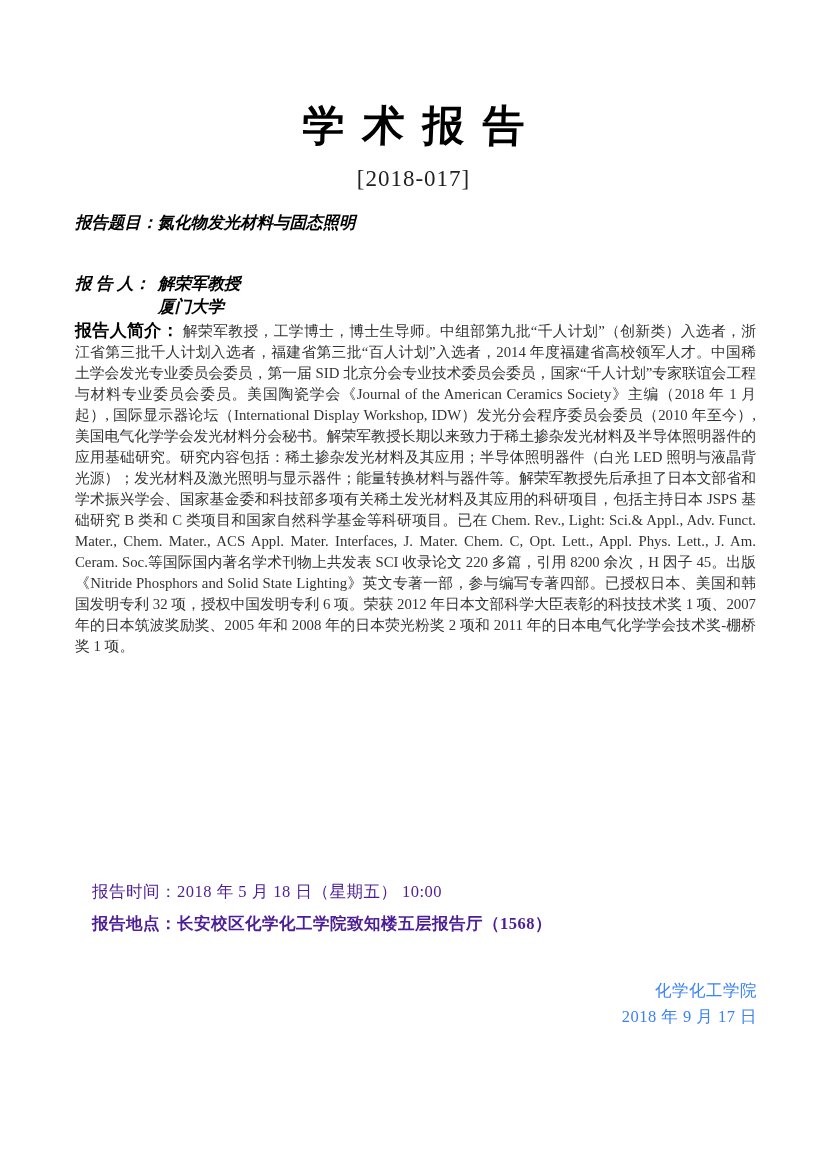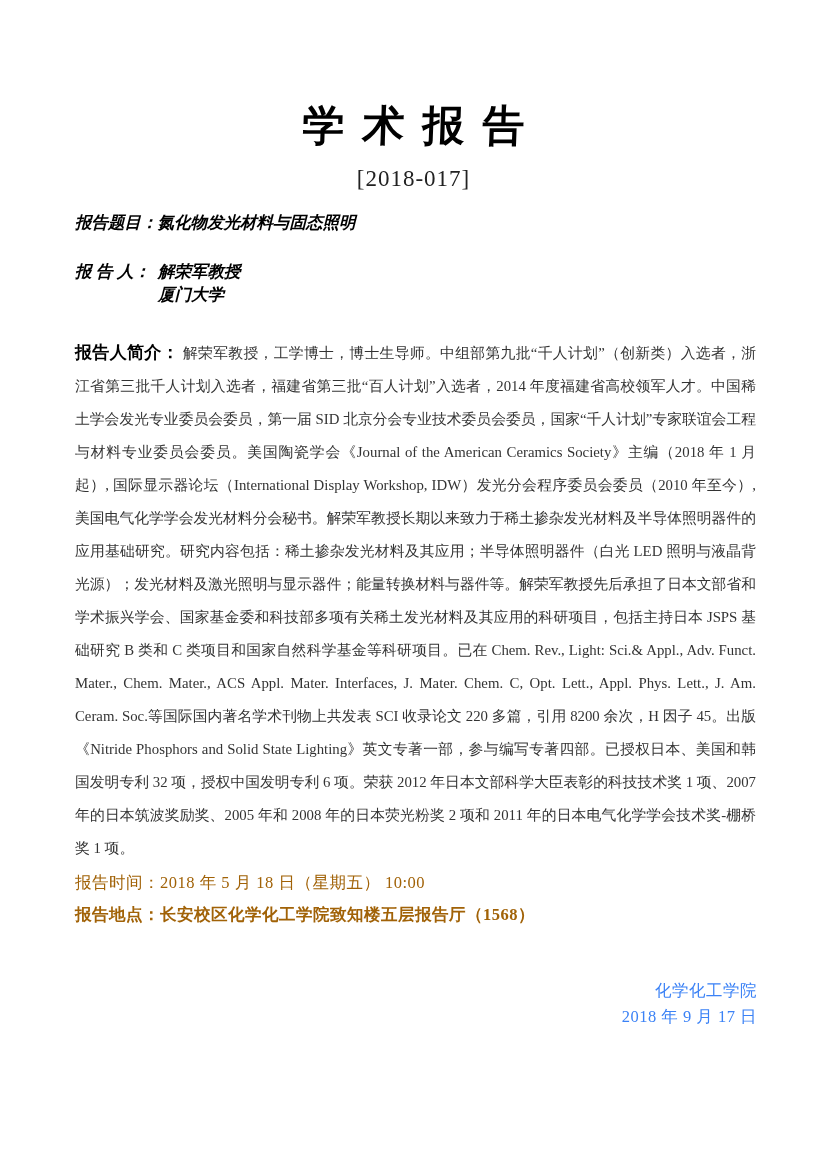--- a/index.html
+++ b/index.html
@@ -43,47 +43,48 @@
     position: absolute;
     left: 75px;
     font-family: "Liberation Sans", "DejaVu Sans", sans-serif;
     font-weight: bold;
     font-size: 16.5px;
     color: #000;
     line-height: 23px;
     font-style: italic;
   }
   .topic-line { top: 211px; }
-  .speaker-line { top: 260px; }
+  .speaker-line { top: 272px; }
   .field-label { display: inline-block; }
   .speaker-label { width: 83px; }
   .speaker-affiliation { padding-left: 83px; }
   .bio {
     position: absolute;
-    top: 336px;
+    top: 320px;
     left: 75px;
     width: 681px;
     font-size: 14.8px;
-    line-height: 33px;
+    line-height: 21px;
     text-align: justify;
     color: #333333;
   }
   .bio-label {
     font-family: "Liberation Sans", "DejaVu Sans", sans-serif;
     font-weight: bold;
     font-size: 17px;
     color: #000;
     padding-right: 4px;
   }
   .meta-line {
     position: absolute;
-    left: 75px;
+    left: 92px;
     font-size: 16.5px;
-    color: #a16207;
+    color: #4c1d95;
     letter-spacing: 0.5px;
+    margin-top: 9px;
   }
   .time-line { top: 872px; }
   .place-line { top: 904px; font-weight: bold; }
   .signature {
     position: absolute;
     right: 70px;
     top: 978px;
     text-align: right;
     font-size: 16.5px;
     line-height: 26px;

